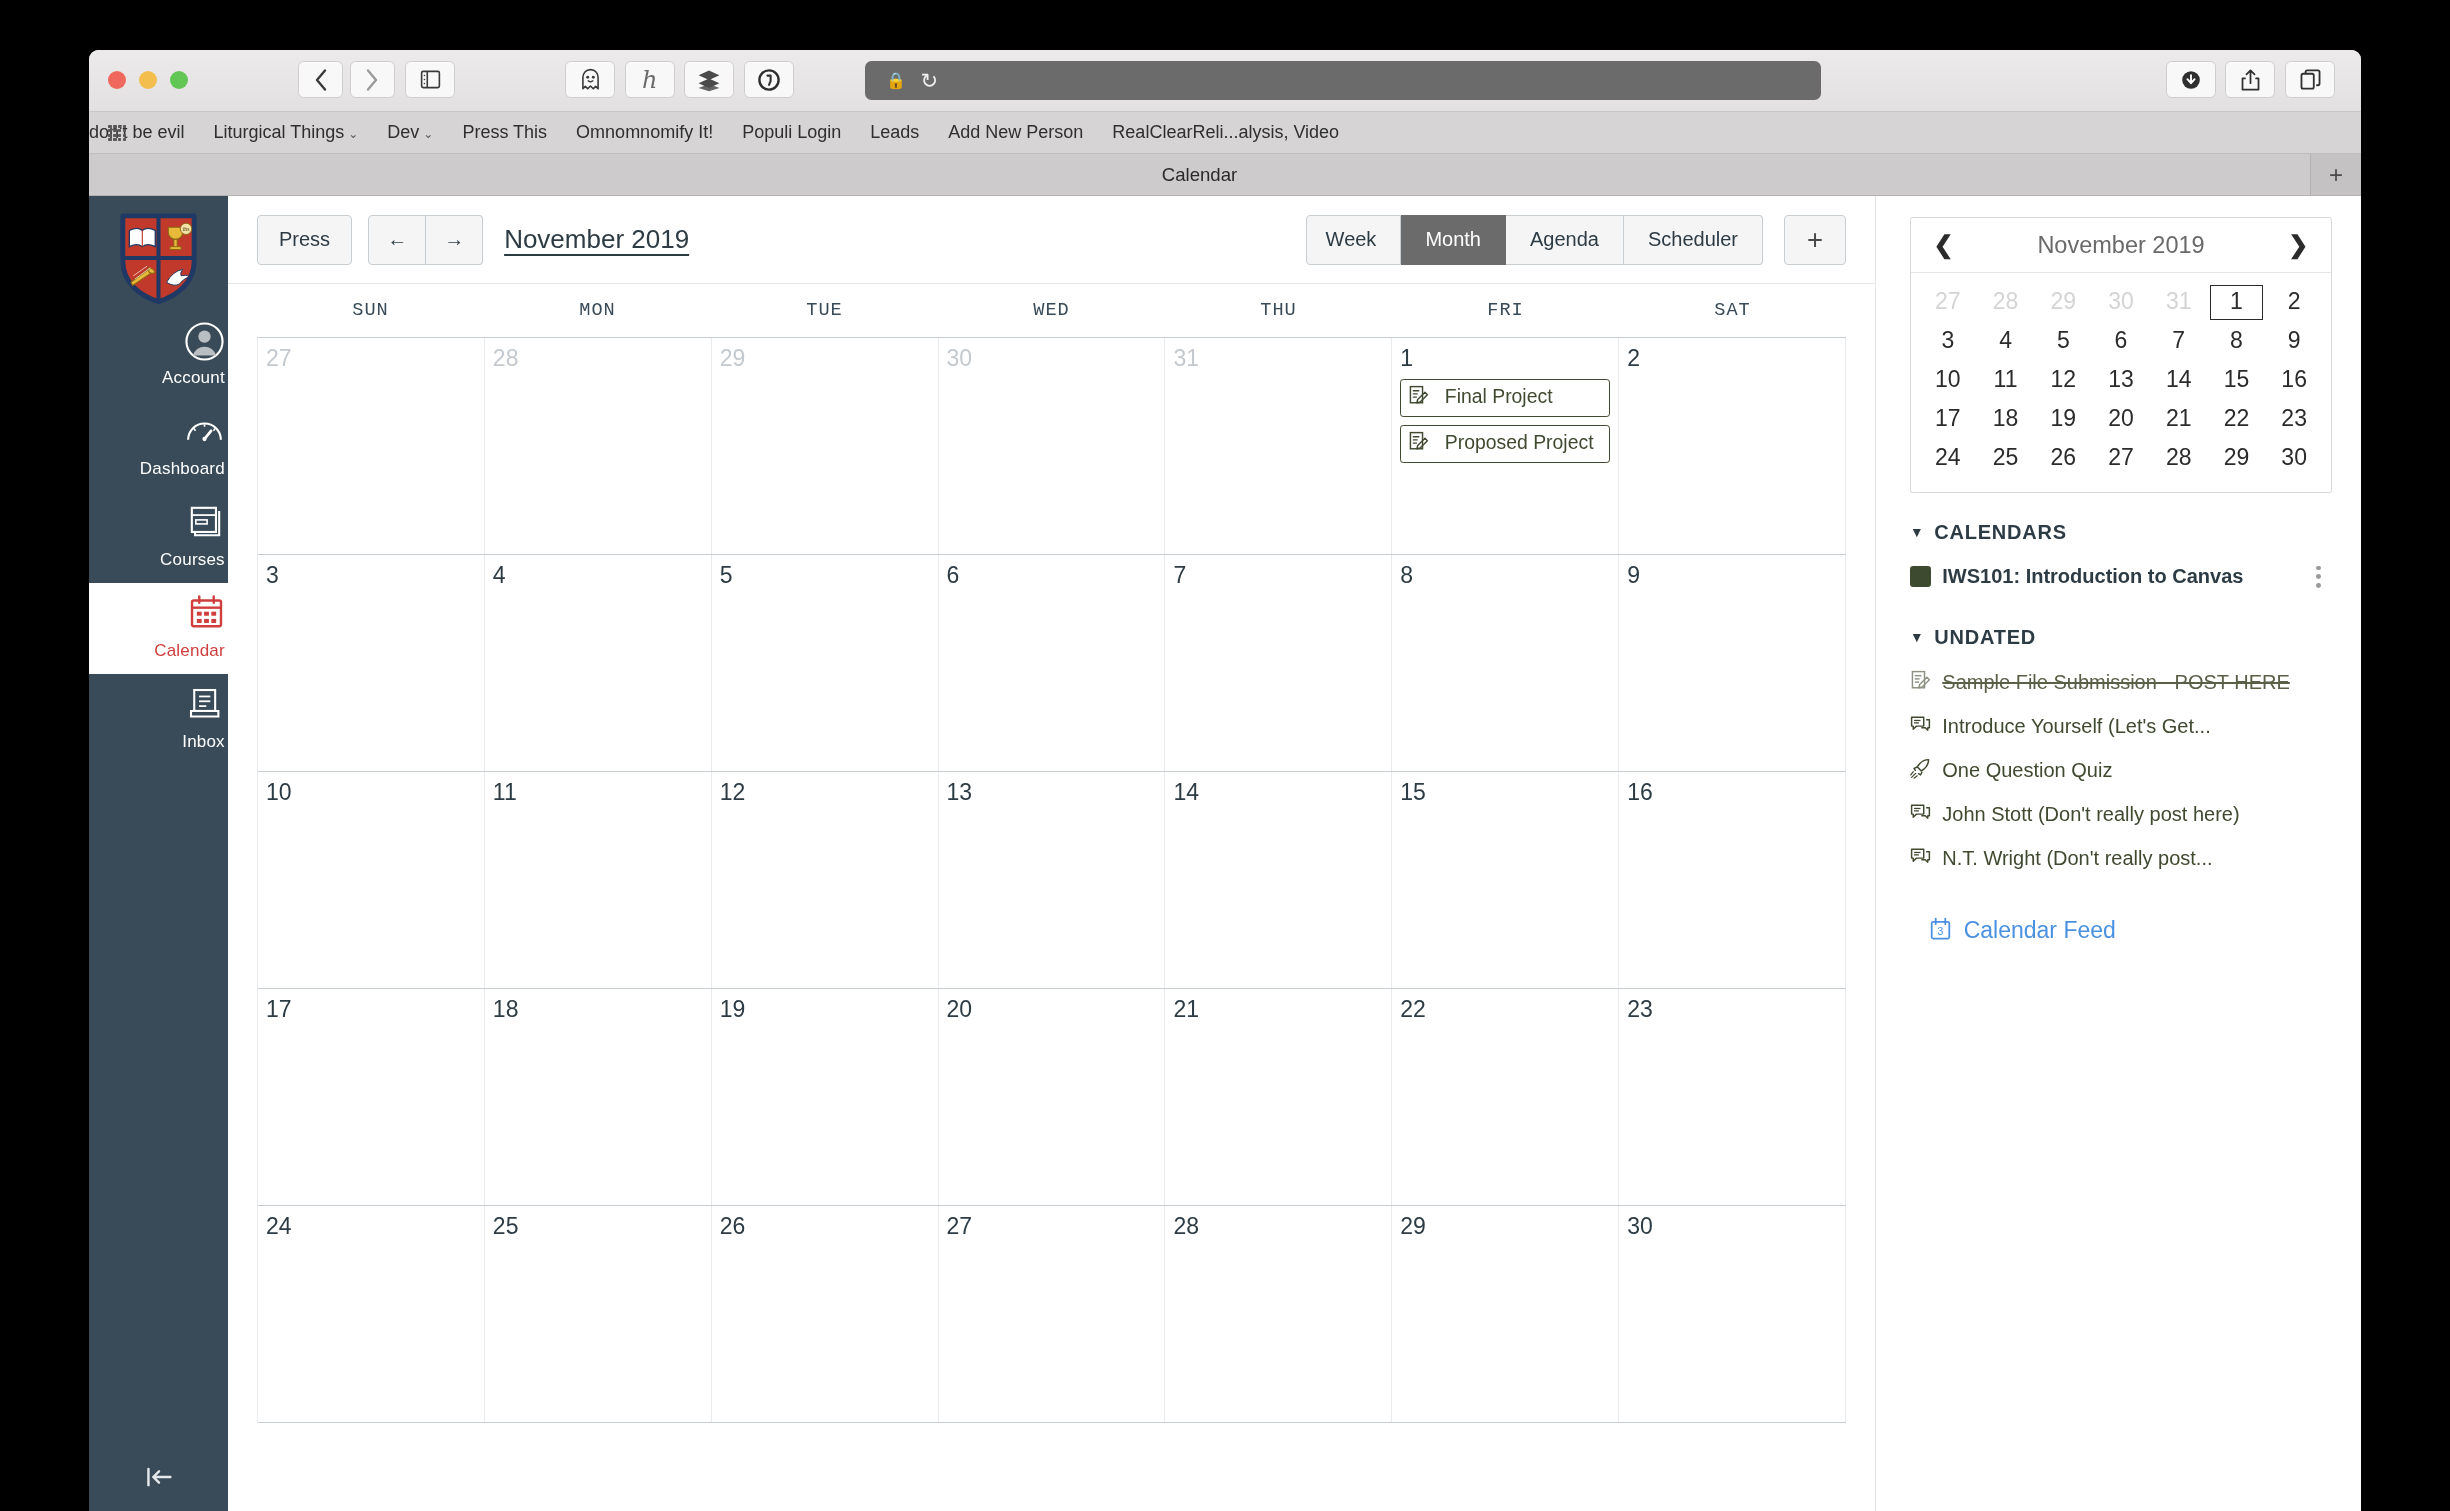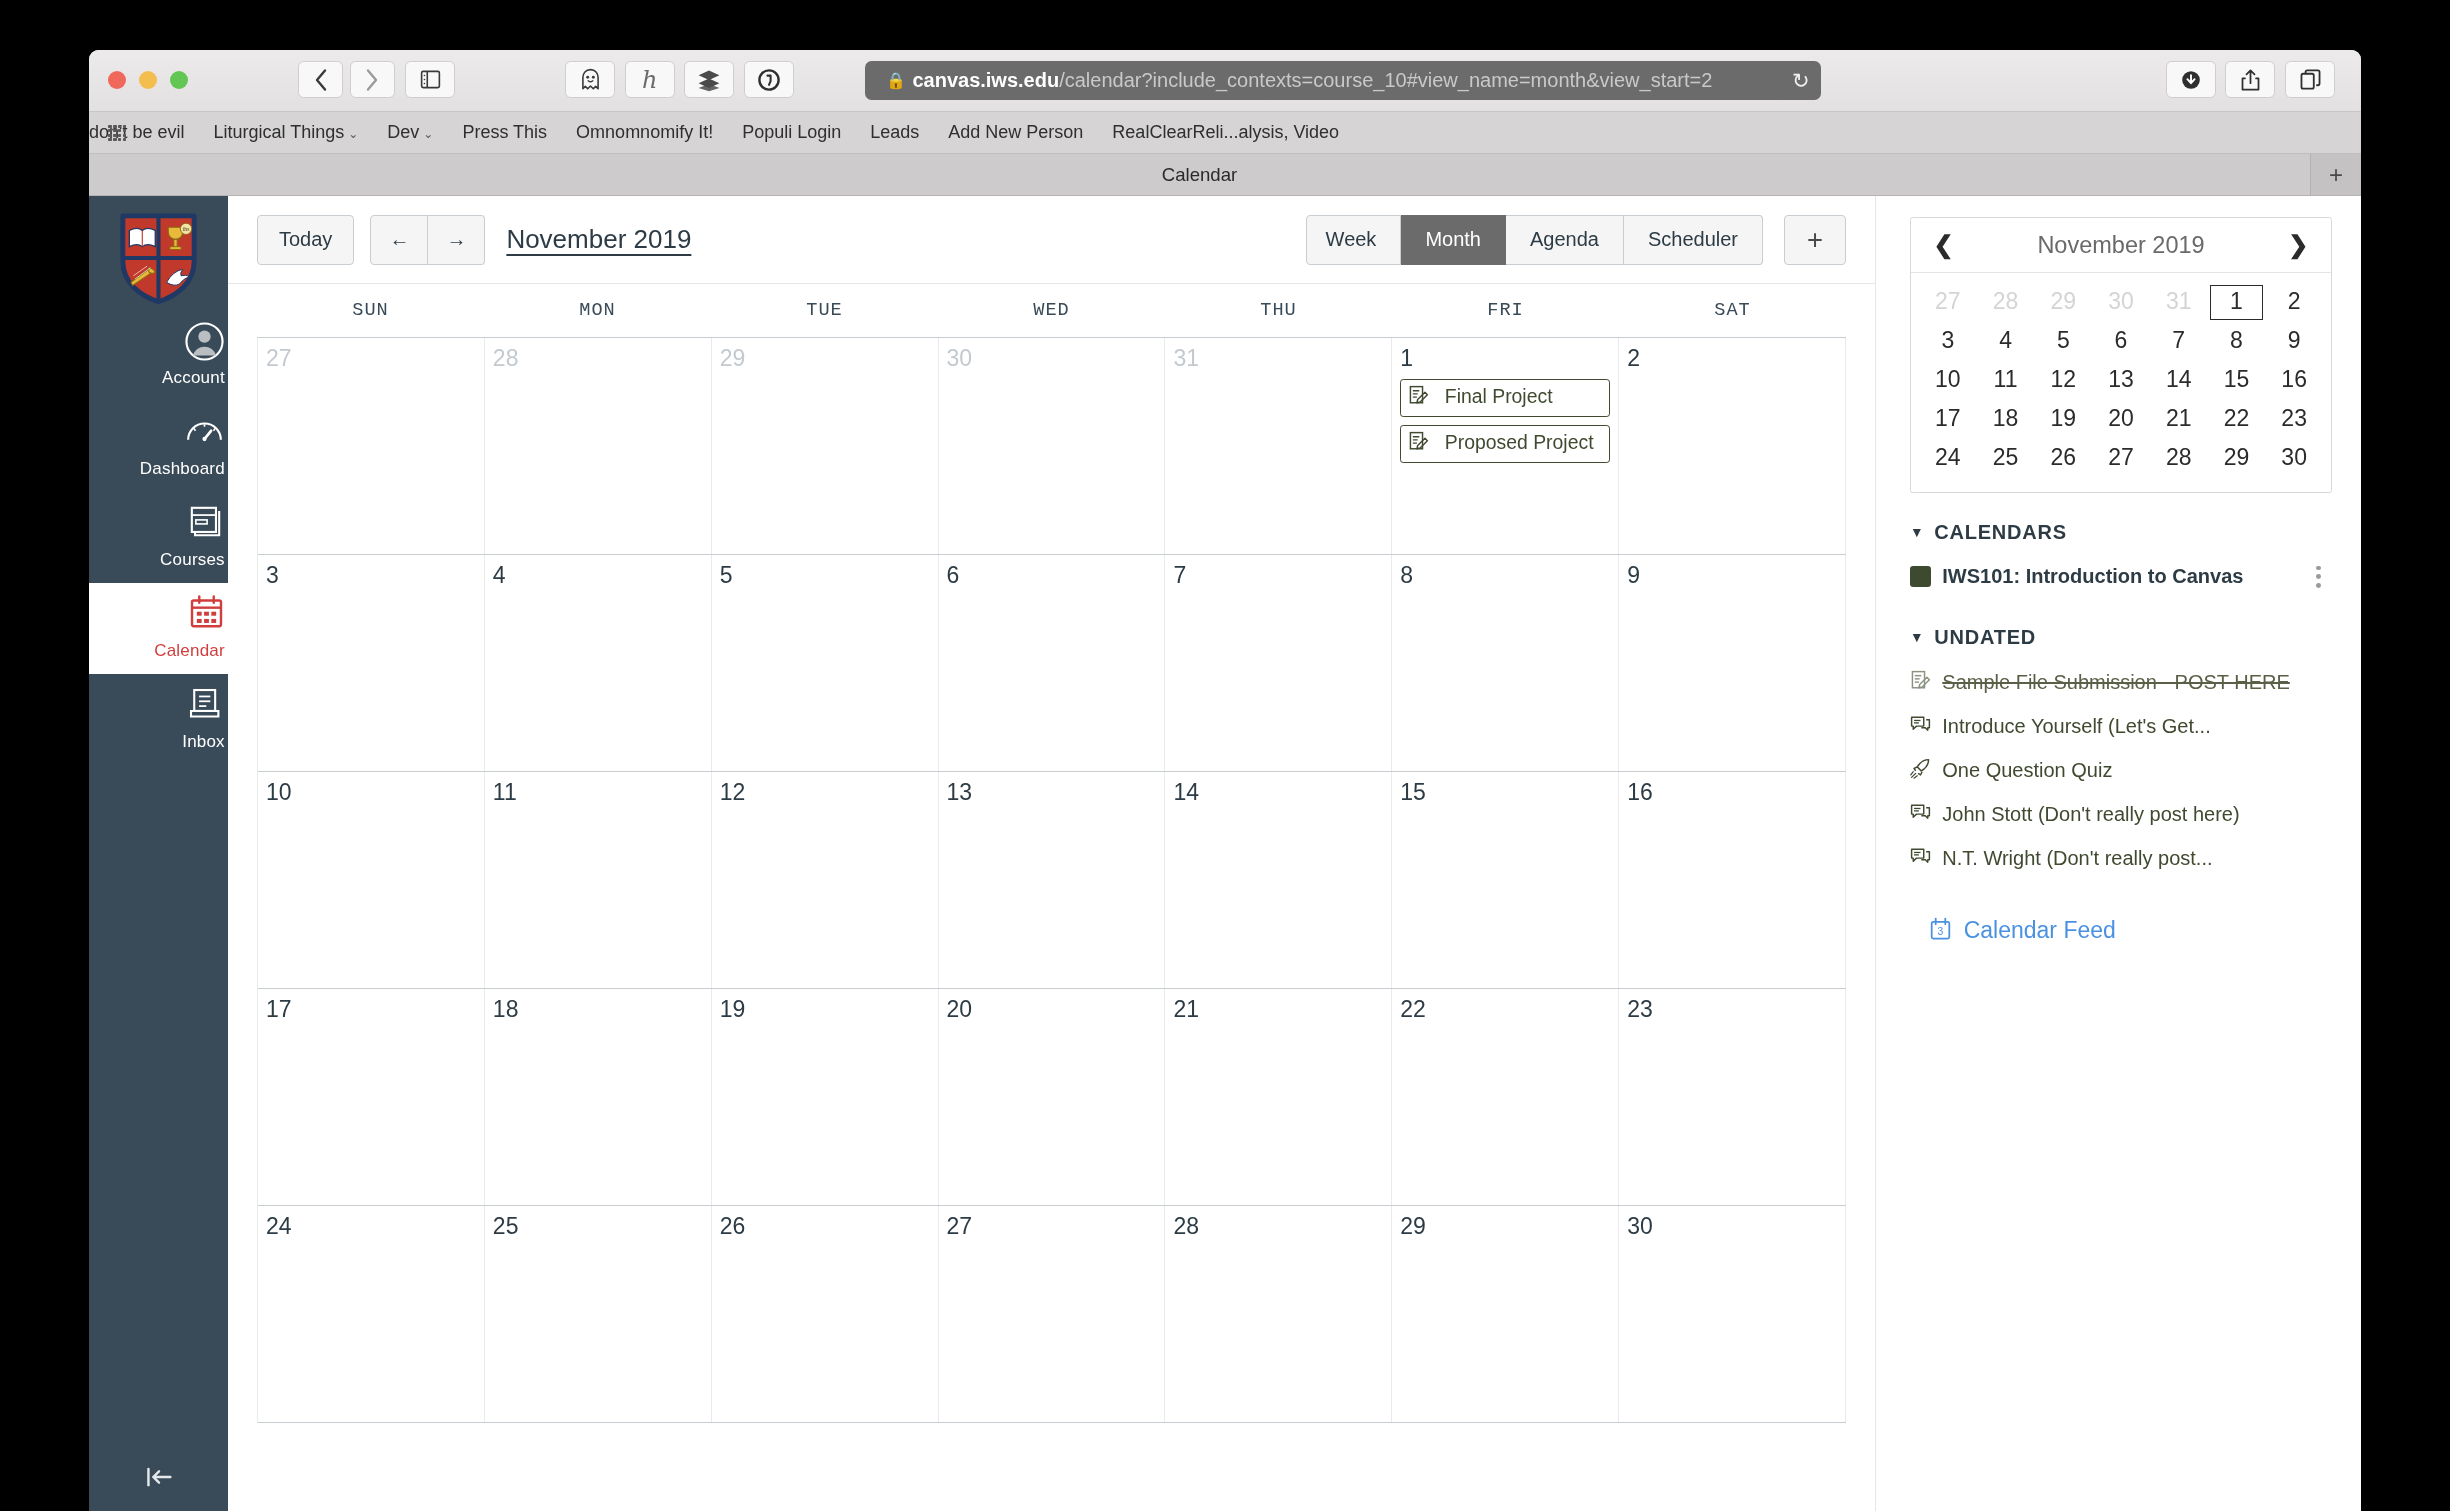--- a/index.html
+++ b/index.html
@@ -334,21 +334,20 @@
       <div class="tbtn">
         <svg width="24" height="24" viewBox="0 0 30 30">
             <circle cx="15" cy="15" r="12" fill="none" stroke="#2f2f2f" stroke-width="3"></circle>
             <path d="M13 9.5h4v7l-2 4.5" fill="none" stroke="#2f2f2f" stroke-width="2.6" stroke-linecap="round" stroke-linejoin="round"></path>
           </svg>
       </div>
     </div>
 
     <div class="urlwrap">
       <span class="lock">🔒</span>
-      <span class="urltext"><b>canvas.iws.edu</b><span>/calendar?include_contexts=course_10#view_name=month&amp;view_start=2</span></span>
       <span class="reload">↻</span>
     </div>
 
     <div class="rightbtns">
       <div class="tbtn">
         <svg width="24" height="24" viewBox="0 0 30 30">
             <circle cx="15" cy="15" r="11" fill="#2f2f2f"></circle>
             <path d="M15 9v9M10.5 14l4.5 5 4.5-5" fill="none" stroke="#fff" stroke-width="2.4" stroke-linecap="round" stroke-linejoin="round"></path>
           </svg>
       </div>
@@ -502,21 +501,21 @@
       <div class="collapse">
         <svg width="36" height="26" viewBox="0 0 44 32">
             <line x1="9" y1="6" x2="9" y2="26" stroke="#e6e9eb" stroke-width="3" stroke-linecap="round"></line>
             <path d="M36 16 H15 M22 9 L15 16 L22 23" fill="none" stroke="#e6e9eb" stroke-width="3" stroke-linecap="round" stroke-linejoin="round"></path>
           </svg>
       </div>
     </div>
 
     <div class="main">
       <div class="calhead">
-        <button class="btn">Today</button>
+        <button class="btn">Press</button>
         <div class="arrowgrp">
           <button class="btn">←</button>
           <button class="btn">→</button>
         </div>
         <div class="monthtitle">November 2019</div>
         <div class="viewgrp" id="view-group">
             <button class="btn">Week</button>
             <button class="btn sel">Month</button>
             <button class="btn">Agenda</button>
             <button class="btn">Scheduler</button>

